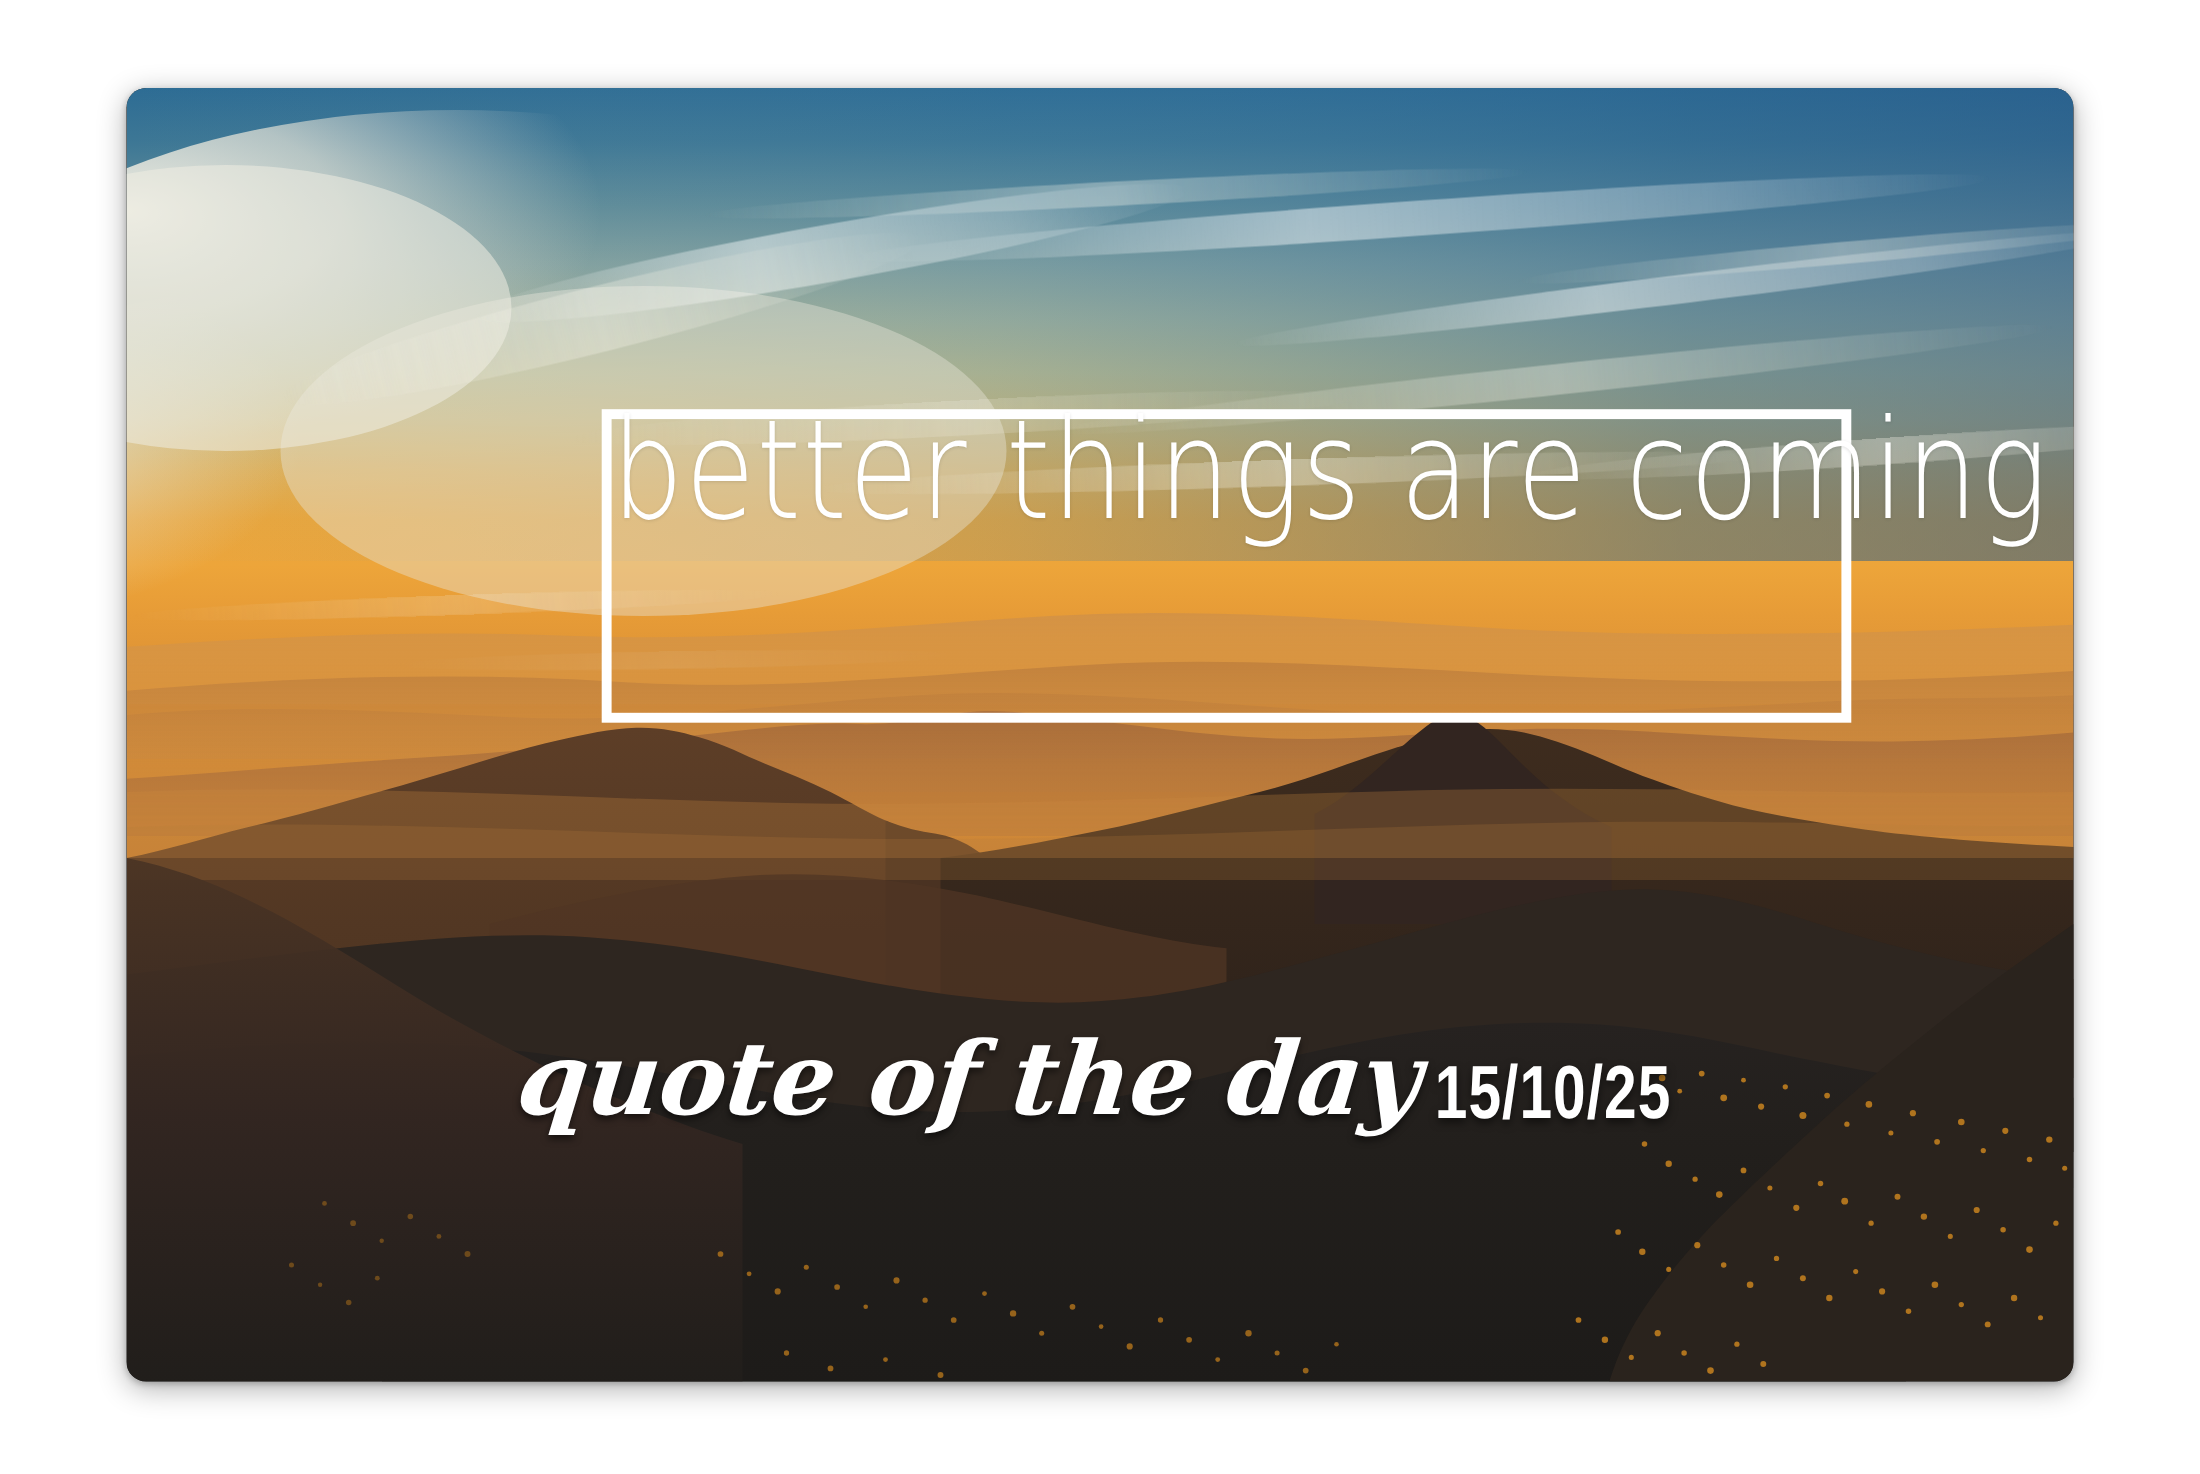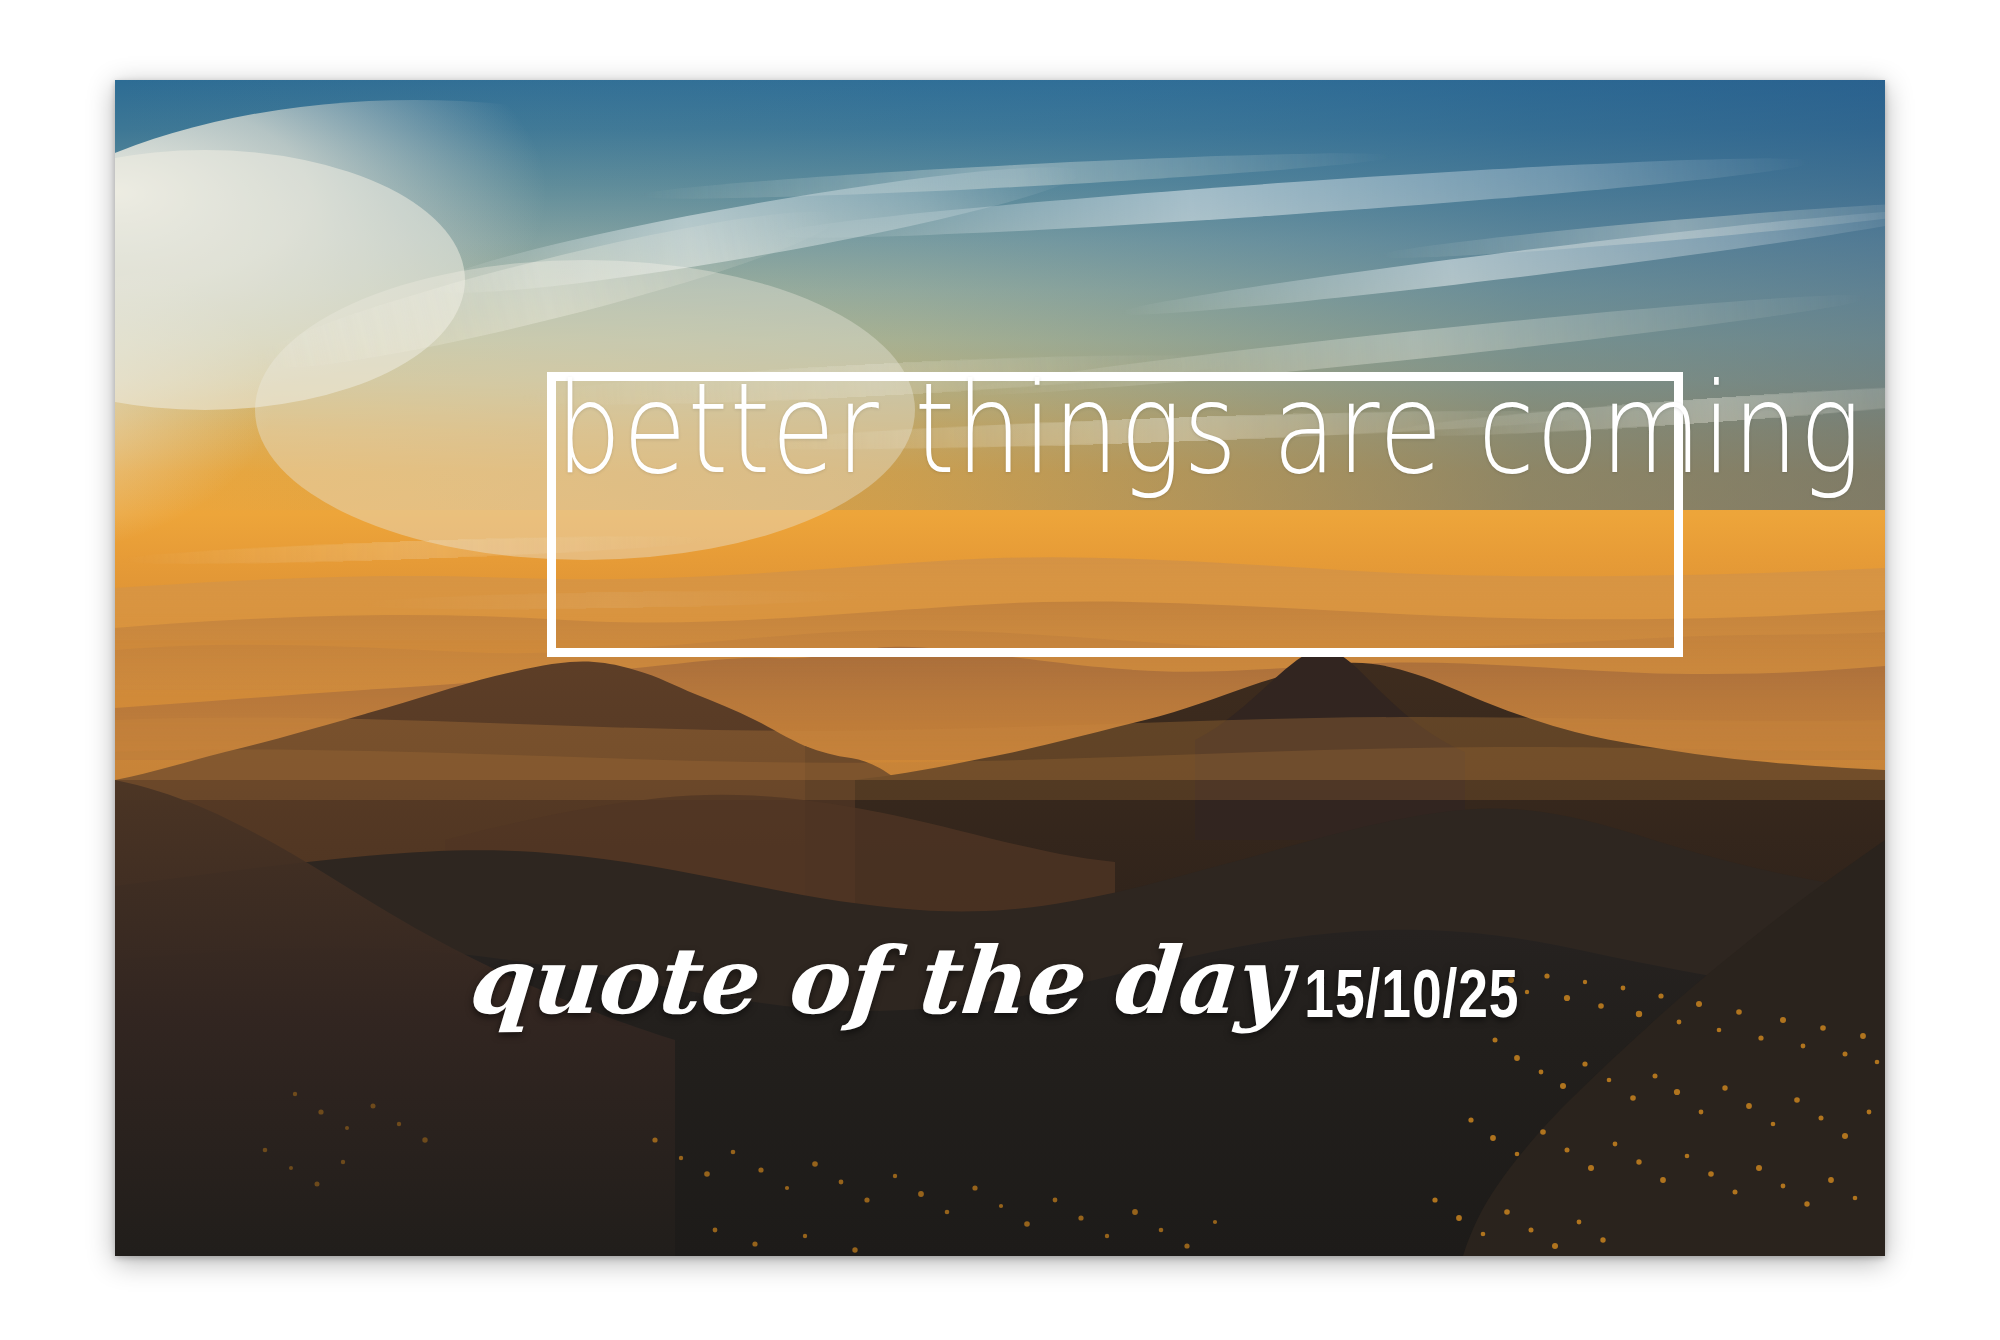--- a/index.html
+++ b/index.html
@@ -22,20 +22,21 @@
   
   #photo-card {
     position: absolute;
     left: 115px;
     top: 80px;
     width: 1770px;
     height: 1176px;
     overflow: hidden;
     box-shadow: 0 6px 26px rgba(0,0,0,0.30), 0 2px 6px rgba(0,0,0,0.22);
     background: #1c1b19;
+    border-radius: 18px;
   }
 
   #photo-svg {
     position: absolute;
     inset: 0;
     width: 100%;
     height: 100%;
     display: block;
   }
 

